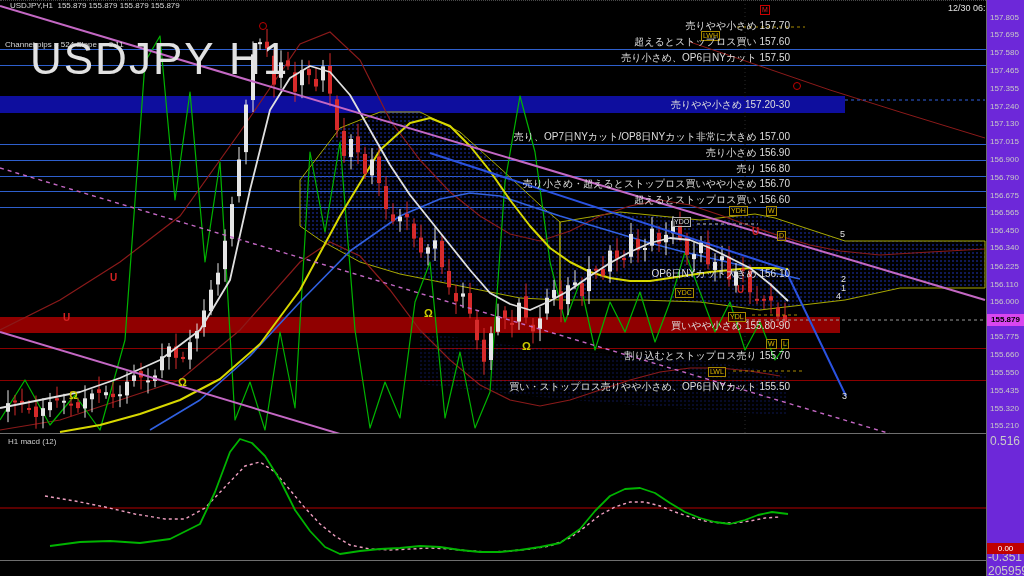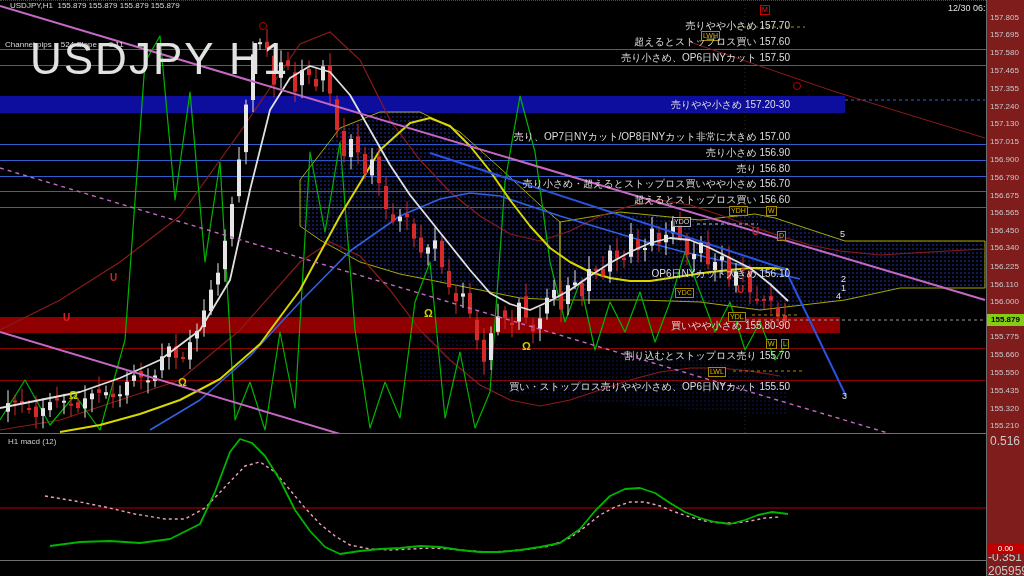--- a/index.html
+++ b/index.html
@@ -10,24 +10,24 @@
   #chart{position:absolute;left:0;top:0;width:986px;height:433px;overflow:hidden;}
   #top-dots{position:absolute;left:0;top:0;width:1024px;height:1px;border-top:1px dotted #4a4a4a;}
   .sym-info{left:10px;top:1px;font-size:8px;color:#d8d8d8;white-space:pre;}
   .upd{right:4px;top:2px;font-size:9px;color:#e0e0e0;white-space:nowrap;}
   .upd b{color:#fff;background:#3a3a3a;padding:0 2px;}
   .big-title{left:30px;top:34px;font-size:44px;letter-spacing:2px;color:#e2e2e2;font-weight:500;}
   .chan-info{left:5px;top:40px;font-size:8px;color:#d8d8d8;}
   .lvl{position:absolute;left:0;height:1px;}
   .band{position:absolute;}
   .annot{position:absolute;right:196px;font-size:10px;color:#dedede;white-space:nowrap;text-align:right;line-height:11px;}
-  .axis{position:absolute;left:987px;top:0;width:37px;height:576px;background:#7f1d1d;}
+  .axis{position:absolute;left:987px;top:0;width:37px;height:576px;background:#6d28d9;}
   .axis-sep{position:absolute;left:986px;top:0;width:1px;height:576px;background:#6e6e6e;}
   .tick{position:absolute;left:3px;font-size:8px;color:#c8c8c8;white-space:nowrap;}
-  .cur-price{position:absolute;left:987px;width:37px;height:12px;background:#84cc16;color:#000;
+  .cur-price{position:absolute;left:987px;width:37px;height:12px;background:#d946ef;color:#000;
              font-size:8px;font-weight:bold;text-align:center;line-height:12px;}
   .macd-cur{position:absolute;left:987px;width:37px;height:11px;background:#c00000;color:#fff;
             font-size:8px;text-align:center;line-height:11px;}
   .hsep{position:absolute;left:0;width:1024px;height:1px;background:#6e6e6e;}
   .macd-label{left:8px;top:437px;font-size:8px;color:#cccccc;}
   .axlab{position:absolute;font-size:12px;color:#c8c8c8;}
   .mk-box{position:absolute;font-size:7px;line-height:8px;padding:0 1px;background:rgba(0,0,0,.65);white-space:nowrap;}
   .mk-yellow{border:1px solid #a88a00;color:#d9b300;}
   .mk-white{border:1px solid #b0b0b0;color:#dddddd;}
   .mk-red{border:1px solid #cc0000;color:#e22222;}

